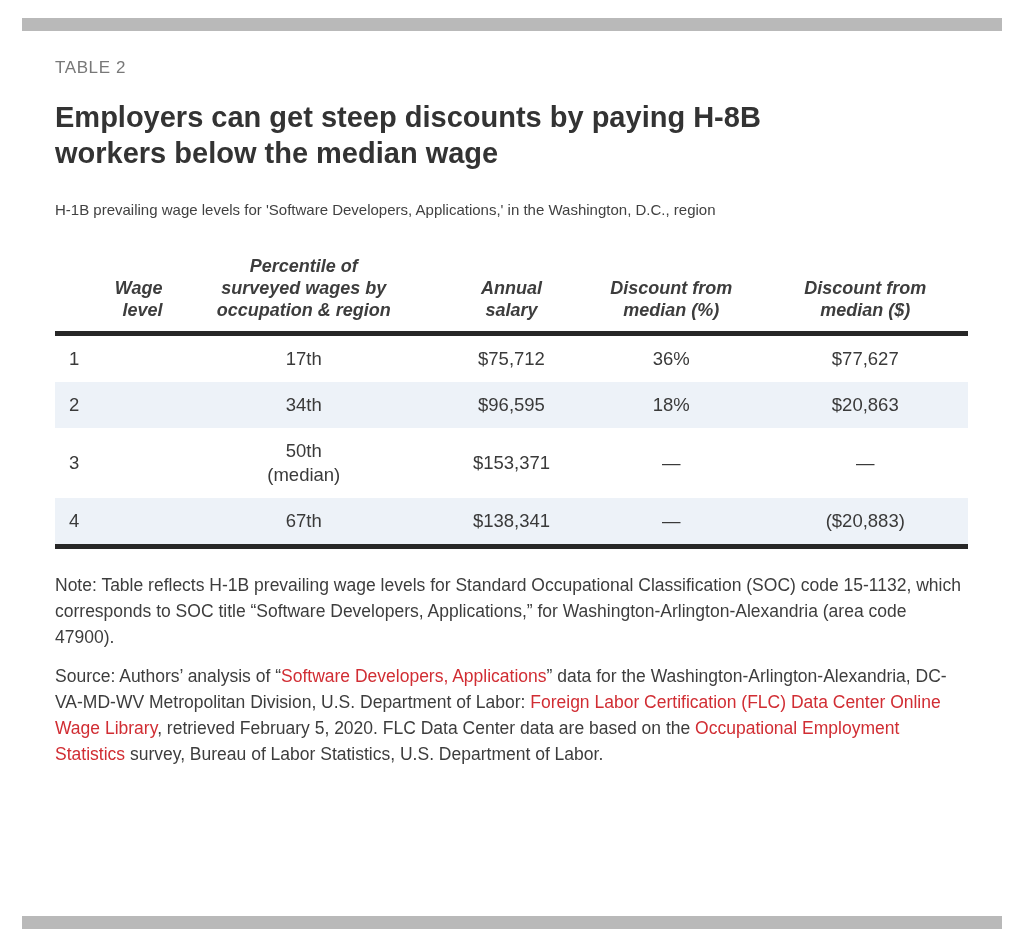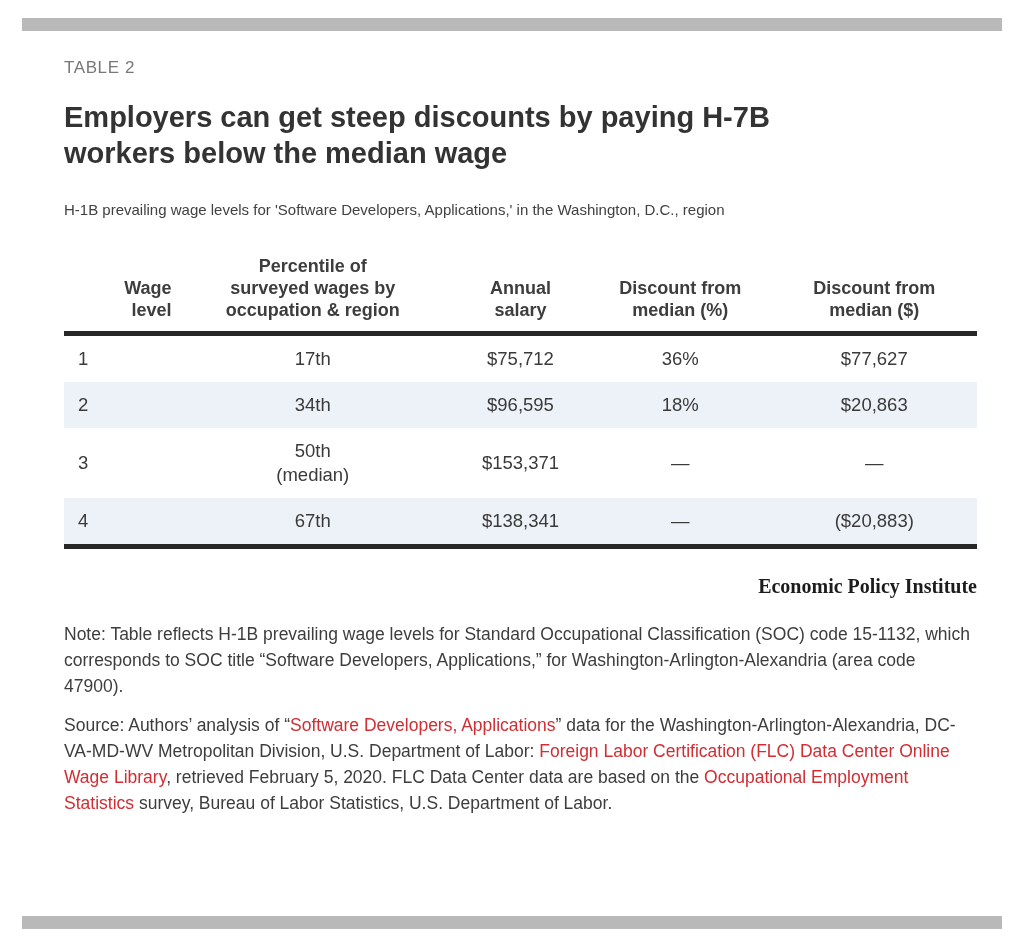--- a/index.html
+++ b/index.html
@@ -5,21 +5,21 @@
   html,body{margin:0;padding:0;}
   body{
     width:1024px;height:940px;position:relative;background:#ffffff;
     font-family:"Liberation Sans","DejaVu Sans",sans-serif;
     -webkit-font-smoothing:antialiased;overflow:hidden;
   }
   .frame-bar{position:absolute;left:22px;width:980px;height:13px;background:#b9b9b9;}
   .frame-bar.top{top:18px;}
   .frame-bar.bottom{top:916px;}
 
-  .content{position:absolute;left:64px;top:0;width:913px;}
+  .content{position:absolute;left:55px;top:0;width:913px;}
 
   .kicker{
     margin-top:58px;font-size:17px;color:#787878;letter-spacing:.6px;
   }
   .title{
     margin:21px 0 0 0;max-width:810px;
     font-size:29px;line-height:36px;font-weight:700;color:#333333;
   }
   .subtitle{
     margin:24px 0 0 0;max-width:880px;
@@ -29,21 +29,21 @@
   table.wage-table{
     width:913px;margin-top:30px;border-collapse:collapse;table-layout:fixed;
   }
   .wage-table col.c0{width:12%;}
   .wage-table col.c1{width:30.5%;}
   .wage-table col.c2{width:15%;}
   .wage-table col.c3{width:20%;}
   .wage-table col.c4{width:22.5%;}
   .wage-table thead th{
     font-size:18px;line-height:22px;font-weight:700;color:#3d3d3d;
-    text-align:center;vertical-align:bottom;padding:0 2px 10px 2px;
+    text-align:center;vertical-align:bottom;padding:0 2px 10px 2px;font-style:italic;
   }
   .wage-table thead{border-bottom:5px solid #272727;}
   .wage-table tbody{border-bottom:5px solid #272727;}
   .wage-table th:first-child{text-align:right;padding-left:14px;}
   .wage-table tbody td{
     font-size:18.5px;line-height:24px;color:#3a3a3a;text-align:center;
     padding:11px 2px;
   }
   .wage-table tbody td:first-child{text-align:left;padding-left:14px;}
   .wage-table tbody tr:nth-child(even){background:#edf2f8;}
@@ -62,21 +62,21 @@
   .foot-para .bold{font-weight:400;}
   .foot-para a{color:#d12d33;text-decoration:none;}
 </style>
 </head>
 <body>
 
 <div class="frame-bar top"></div>
 
 <div class="content">
   <div class="kicker">TABLE 2</div>
-  <h1 class="title">Employers can get steep discounts by paying H-7B workers below the median wage</h1>
+  <h1 class="title">Employers can get steep discounts by paying H-8B workers below the median wage</h1>
   <p class="subtitle">H-1B prevailing wage levels for 'Software Developers, Applications,' in the Washington, D.C., region</p>
 
   <table class="wage-table">
     <colgroup>
       <col class="c0">
         <col class="c1">
         <col class="c2">
         <col class="c3">
         <col class="c4">
     </colgroup>
@@ -114,19 +114,18 @@
         <tr>
           <td>4</td>
           <td>67th</td>
           <td>$138,341</td>
           <td>—</td>
           <td>($20,883)</td>
         </tr>
       </tbody>
   </table>
 
-  <div class="branding">Economic Policy Institute</div>
 
   <p class="foot-para note"><span class="bold">Note: </span><span>Table reflects H-1B prevailing wage levels for Standard Occupational Classification (SOC) code 15-1132, which corresponds to SOC title “Software Developers, Applications,” for Washington-Arlington-Alexandria (area code 47900).</span></p>
   <p class="foot-para source"><span class="bold">Source: </span><span>Authors’ analysis of “</span><a href="#">Software Developers, Applications</a><span>” data for the Washington-Arlington-Alexandria, DC-VA-MD-WV Metropolitan Division, U.S. Department of Labor: </span><a href="#">Foreign Labor Certification (FLC) Data Center Online Wage Library</a><span>, retrieved February 5, 2020. FLC Data Center data are based on the </span><a href="#">Occupational Employment Statistics</a><span> survey, Bureau of Labor Statistics, U.S. Department of Labor.</span></p>
 </div>
 
 <div class="frame-bar bottom"></div>
 
 </body></html>

